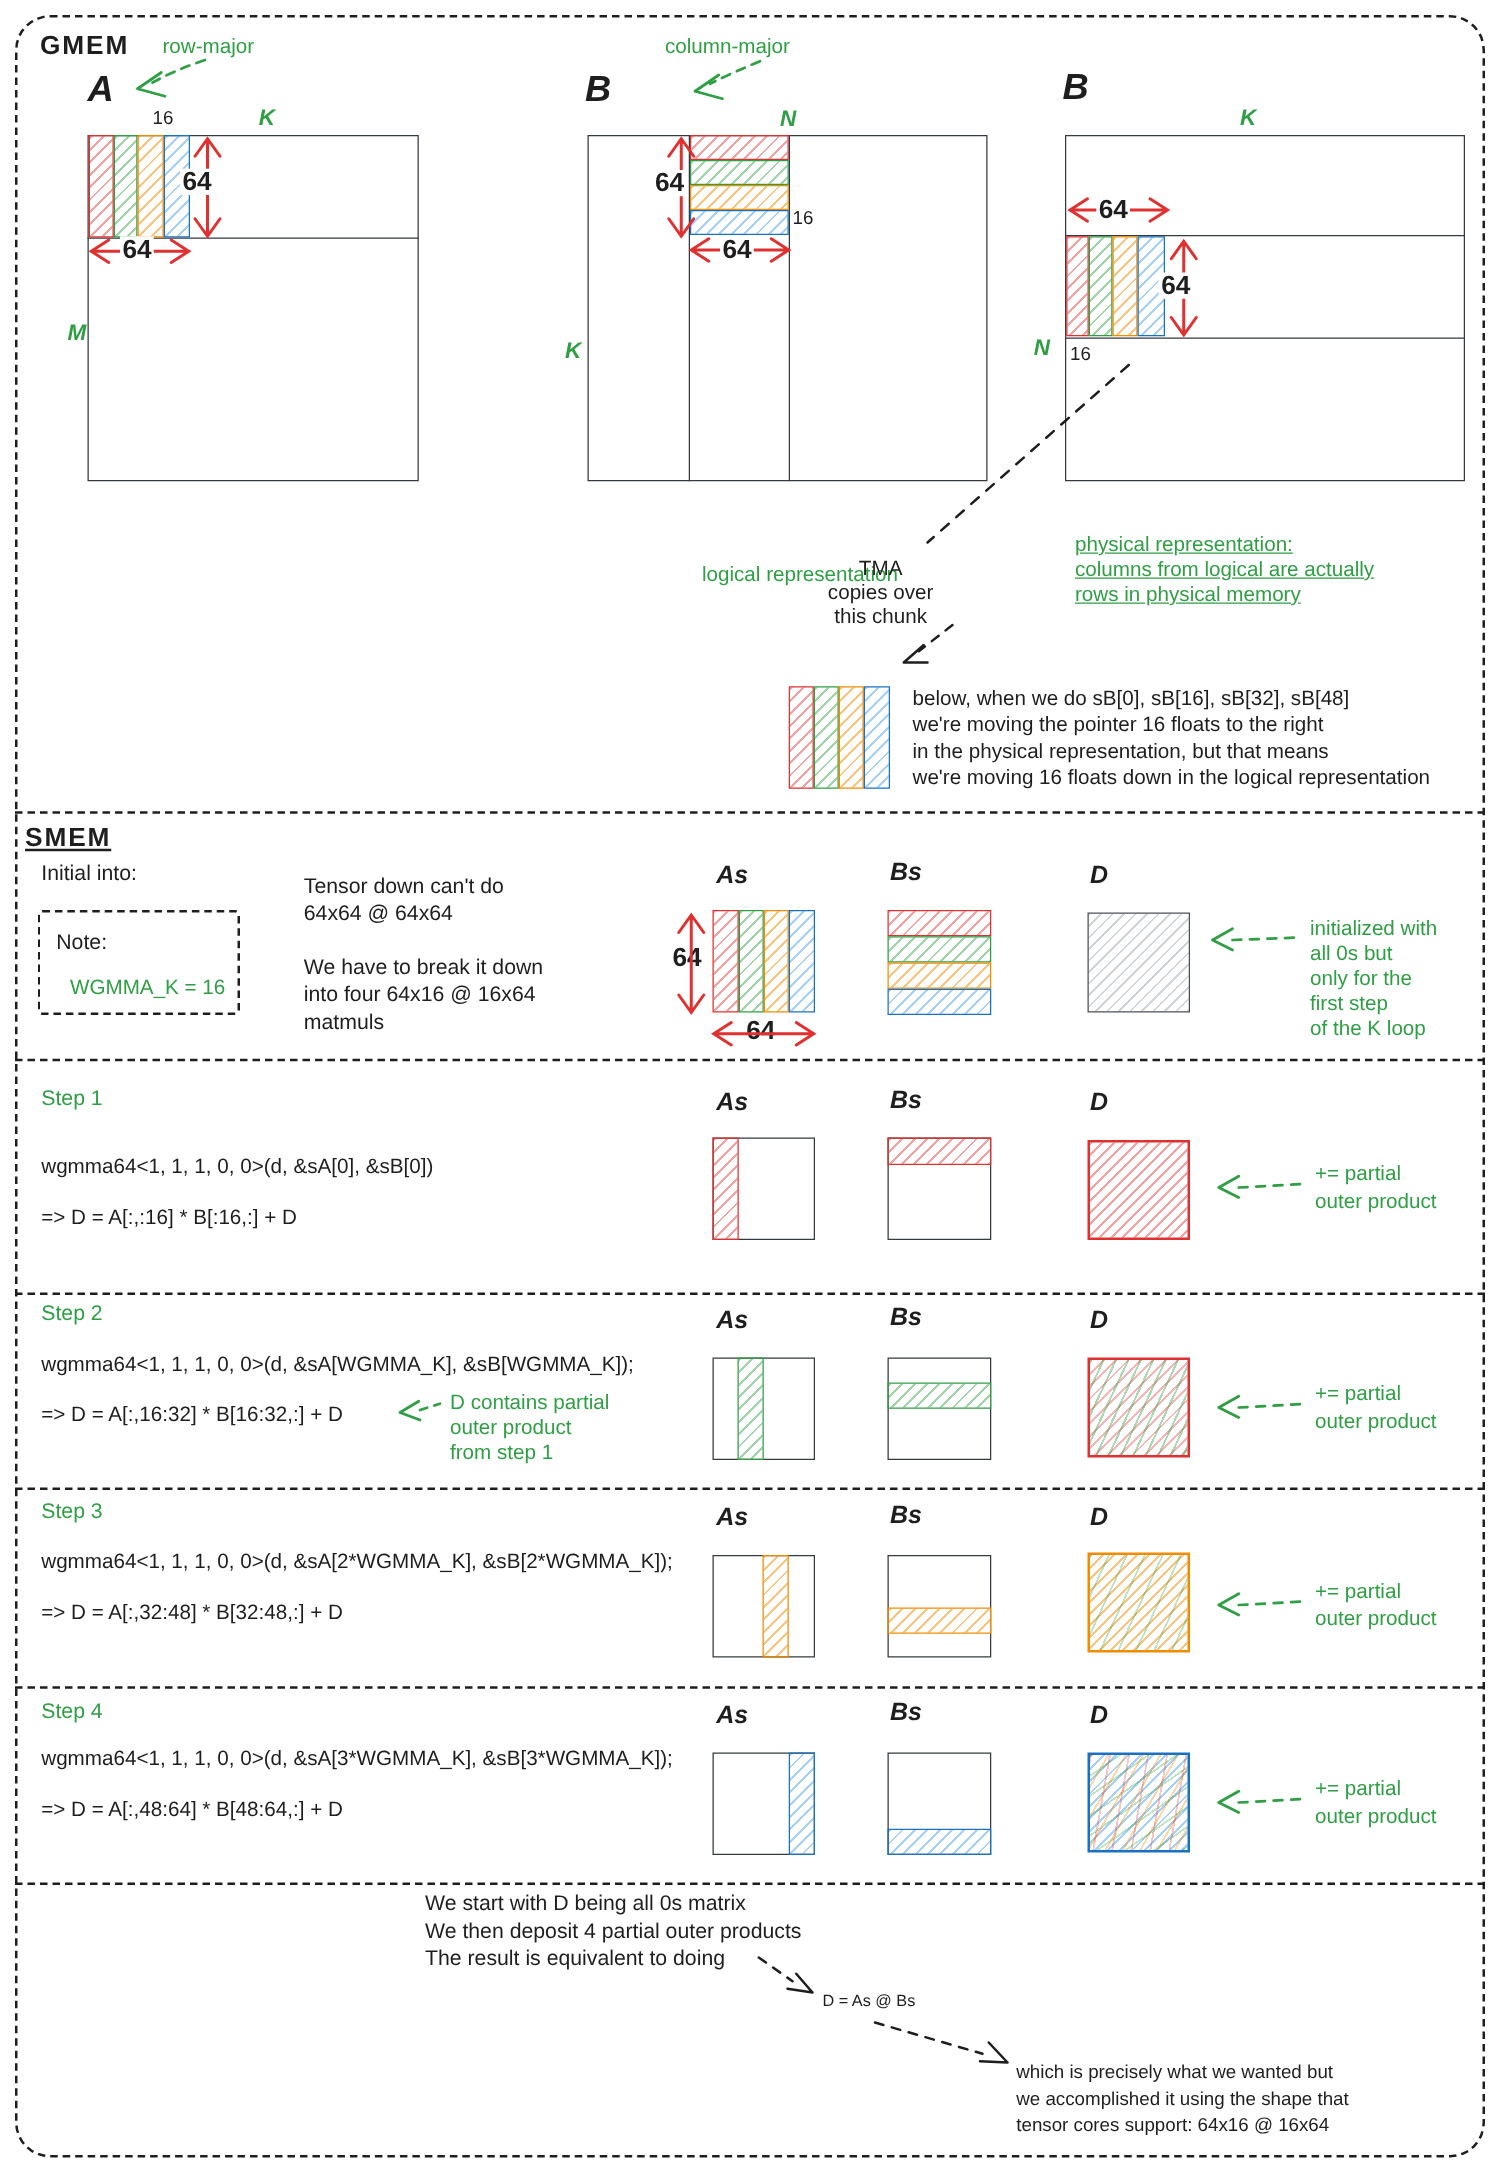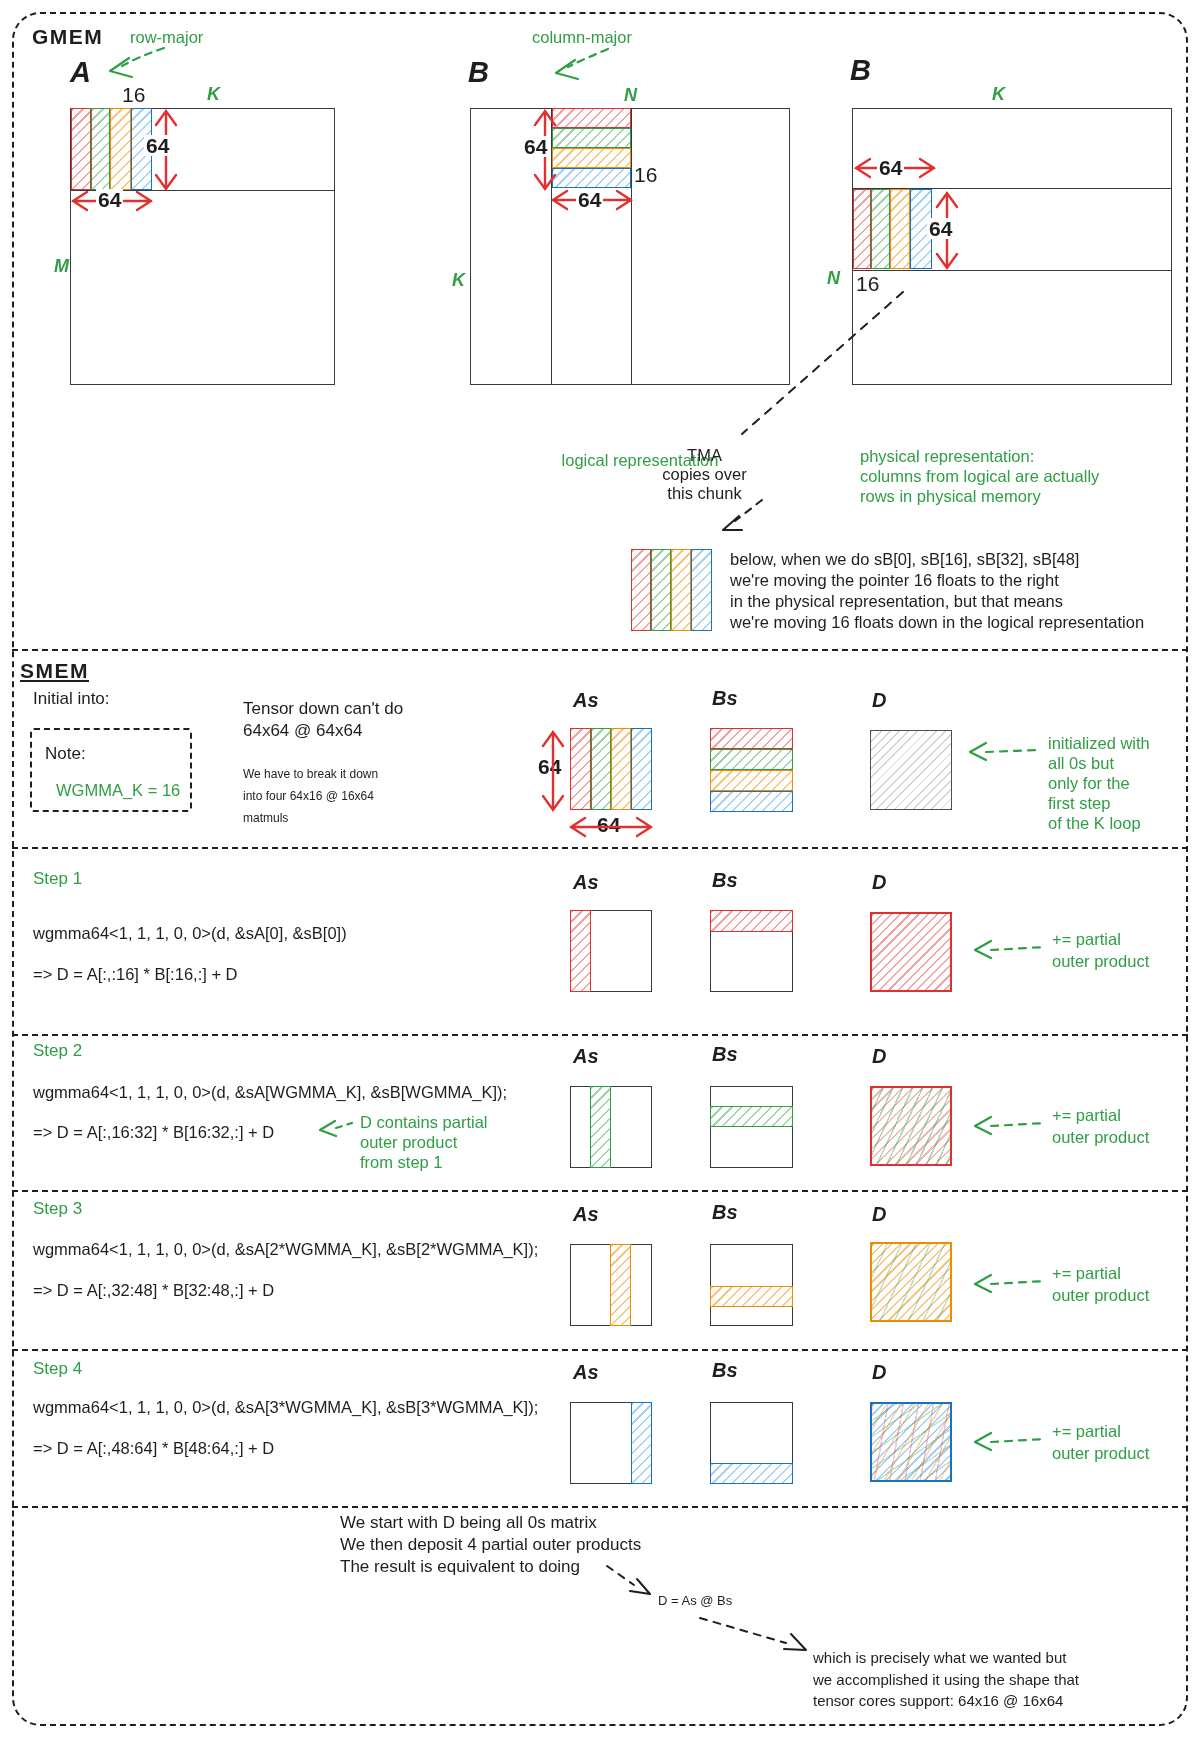--- a/index.html
+++ b/index.html
@@ -7,21 +7,21 @@
         font-family:"Liberation Sans","DejaVu Sans",sans-serif;color:#1e1e1e;}
   .t{position:absolute;font-size:16.5px;line-height:21px;white-space:pre;color:#1e1e1e;}
   .green{color:#2f9e44;}
   .it{font-style:italic;}
   .bold{font-weight:bold;}
   .wbg{background:#fff;padding:0 2px;}
   .center{text-align:center;}
   .big{font-size:29px;font-style:italic;font-weight:600;}
   .mlabel{font-size:20px;font-style:italic;font-weight:600;}
   .dim{font-size:21px;font-weight:600;}
-  .sm{font-size:21px;}
+  .sm{font-size:15px;}
   .sec{font-size:21px;font-weight:bold;letter-spacing:1.5px;}
   .box{position:absolute;border:1.6px solid #343a40;background:transparent;box-sizing:border-box;}
   .dashbox{position:absolute;border:2.3px dashed #1e1e1e;box-sizing:border-box;background:transparent;}
   .hdiv{position:absolute;border-top:2.3px dashed #1e1e1e;height:0;}
   .vline{position:absolute;border-left:1.6px solid #343a40;width:0;}
   .hline{position:absolute;border-top:1.6px solid #343a40;height:0;}
   .strip{position:absolute;box-sizing:border-box;}
   .h-red{background:repeating-linear-gradient(135deg,rgba(224,49,49,.45) 0 1.6px,transparent 1.6px 7px);border:1.7px solid #e03131;}
   .h-green{background:repeating-linear-gradient(135deg,rgba(47,158,68,.45) 0 1.6px,transparent 1.6px 7px);border:1.7px solid #2f9e44;}
   .h-orange{background:repeating-linear-gradient(135deg,rgba(240,140,0,.5) 0 1.6px,transparent 1.6px 7px);border:1.7px solid #f08c00;}
@@ -213,29 +213,29 @@
   <div class="t green center" style="left:545px;top:450px;width:190px;">logical representation</div>
 
   <div class="t big" style="left:850px;top:60px;">B</div>
   <div class="t green it bold" style="left:992px;top:84px;font-size:18px;">K</div>
   <div class="t dim wbg" style="left:877px;top:157px;">64</div>
   <div class="t dim wbg" style="left:927px;top:218px;">64</div>
   <div class="t green it bold" style="left:827px;top:268px;font-size:18px;">N</div>
   <div class="t sm" style="left:856px;top:273px;">16</div>
 
   <div class="t center" style="left:652px;top:446px;width:105px;line-height:19px;"><span>TMA</span><br><span>copies over</span><br><span>this chunk</span></div>
-  <div class="t green" style="left:860px;top:446px;line-height:20px;"><span>physical representation:</span><br><span>columns from logical are actually</span><br><span>rows in physical memory</span></div>
+  <div class="t green" style="left:860px;top:426px;line-height:20px;text-decoration:underline;"><span>physical representation:</span><br><span>columns from logical are actually</span><br><span>rows in physical memory</span></div>
   <div class="t" style="left:730px;top:549px;line-height:21px;"><span>below, when we do sB[0], sB[16], sB[32], sB[48]</span><br><span>we're moving the pointer 16 floats to the right</span><br><span>in the physical representation, but that means</span><br><span>we're moving 16 floats down in the logical representation</span></div>
 
   <div class="t sec" style="left:20px;top:660px;text-decoration:underline;">SMEM</div>
   <div class="t" style="left:33px;top:688px;font-size:17px;">Initial into:</div>
   <div class="t" style="left:45px;top:743px;font-size:17px;">Note:</div>
   <div class="t green" style="left:56px;top:780px;">WGMMA_K = 16</div>
   <div class="t" style="left:243px;top:698px;line-height:22px;font-size:17px;"><span>Tensor down can't do</span><br><span>64x64 @ 64x64</span></div>
-  <div class="t" style="left:243px;top:763px;line-height:22px;font-size:12px;"><span>We have to break it down</span><br><span>into four 64x16 @ 16x64</span><br><span>matmuls</span></div>
+  <div class="t" style="left:243px;top:763px;line-height:22px;font-size:17px;"><span>We have to break it down</span><br><span>into four 64x16 @ 16x64</span><br><span>matmuls</span></div>
   <div class="t mlabel" style="left:573px;top:690px;">As</div>
   <div class="t mlabel" style="left:712px;top:688px;">Bs</div>
   <div class="t mlabel" style="left:872px;top:690px;">D</div>
   <div class="t dim wbg" style="left:536px;top:756px;">64</div>
   <div class="t dim wbg" style="left:595px;top:814px;">64</div>
   <svg class="overlay" width="120" height="120" style="left:540px;top:725px;" viewBox="0 0 120 120">
     <g stroke="#e03131" stroke-width="2.4" fill="none" stroke-linecap="round">
       <path d="M13 7 L13 85 M3 21 L13 7 L23 21 M3 71 L13 85 L23 71"></path>
       <path d="M31 102 L111 102 M45 93 L31 102 L45 111 M97 93 L111 102 L97 111"></path>
     </g>

